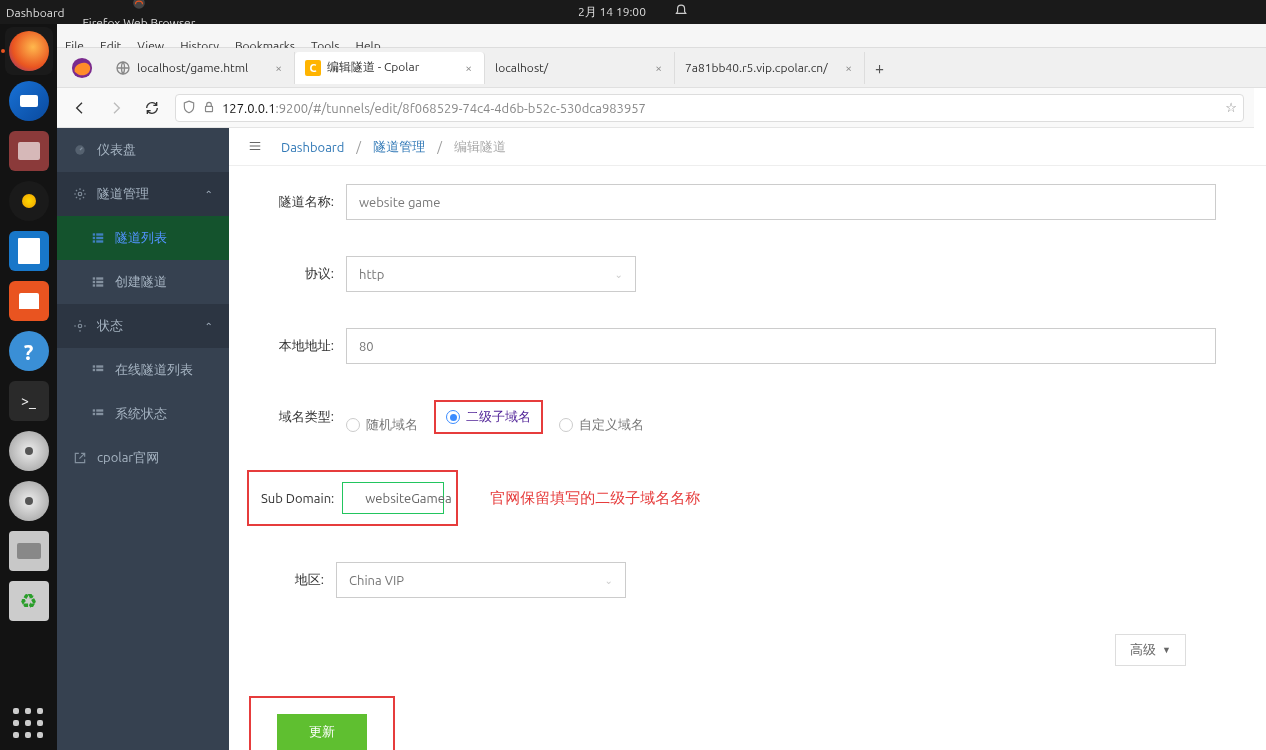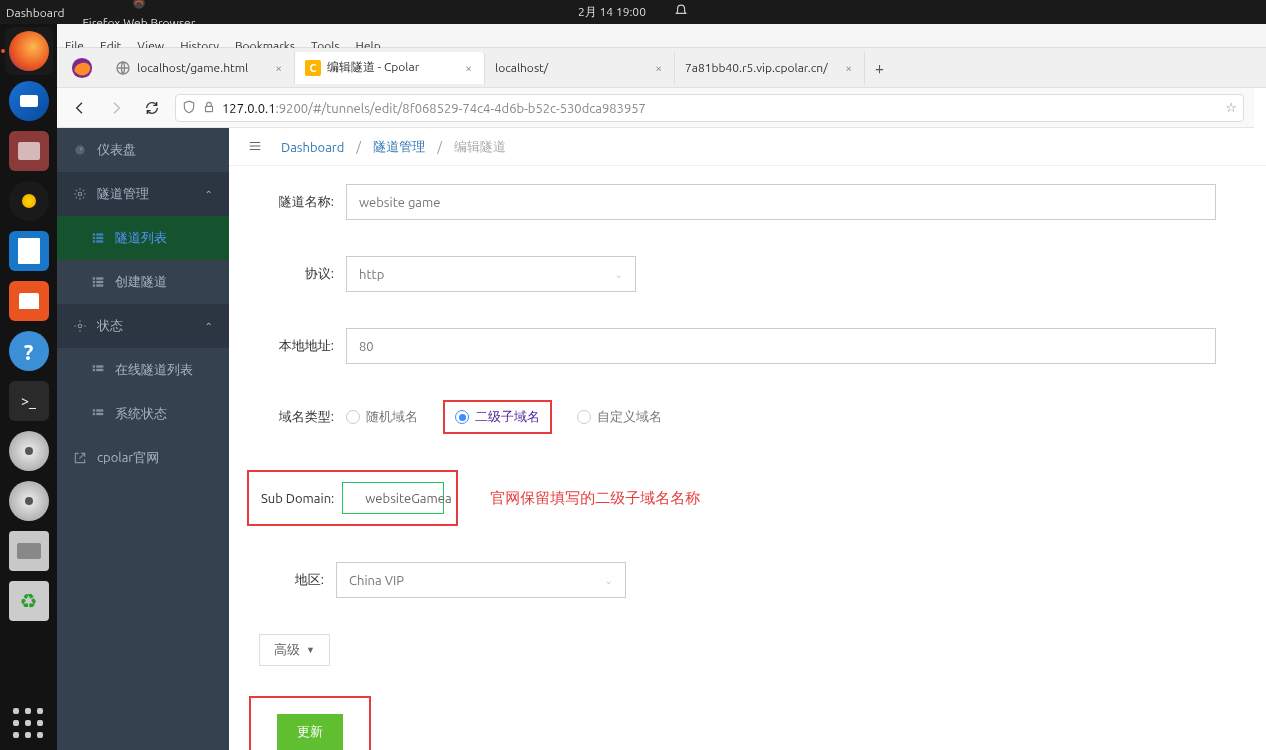--- a/index.html
+++ b/index.html
@@ -68,33 +68,33 @@
     .form-area { padding: 18px 30px 40px; }
     .form-row { display: flex; align-items: center; margin-bottom: 36px; }
     .form-row .label { width: 75px; text-align: right; margin-right: 12px; font-size: 13px; color: #333; }
     .form-row .input { flex: 1; max-width: 870px; height: 36px; border: 1px solid #ccc; background: #fff; padding: 0 12px; font-size: 13px; color: #777; display: flex; align-items: center; }
     .form-row .input.short { max-width: 290px; position: relative; }
     .form-row .input .caret { position: absolute; right: 12px; color: #ccc; font-size: 10px; }
     .form-row .subdomain-wrapper { border: 2px solid #e63c3c; padding: 10px 12px; display: inline-flex; align-items: center; gap: 8px; margin-left: -12px; }
     .form-row .subdomain-input { width: 102px; height: 32px; border: 1px solid #22c55e; padding: 0 22px; font-size: 13px; color: #666; display: flex; align-items: center; }
     .annotation { color: #e63c3c; font-size: 15px; margin-left: 32px; }
 
-    .radio-group { display: flex; align-items: center; gap: 25px; }
+    .radio-group { display: flex; align-items: flex-end; gap: 16px; }
     .radio-item { display: flex; align-items: center; gap: 6px; color: #777; font-size: 13px; cursor: pointer; }
     .radio-item .circle { width: 14px; height: 14px; border: 1px solid #ccc; border-radius: 50%; display: flex; align-items: center; justify-content: center; }
     .radio-item.selected .circle { border-color: #3b8cff; }
     .radio-item.selected .circle::after { content: ''; width: 7px; height: 7px; background: #3b8cff; border-radius: 50%; }
     .radio-item.selected { color: #4c1d95; }
     .radio-highlight { border: 2px solid #e63c3c; padding: 6px 10px; }
 
-    .advanced-row { display: flex; margin: 20px 50px 30px 0; }
+    .advanced-row { display: flex; justify-content: flex-end; margin: 20px 50px 30px 0; }
     .advanced-btn { border: 1px solid #ddd; padding: 6px 14px; font-size: 13px; color: #666; display: flex; align-items: center; gap: 6px; cursor: pointer; }
 
     .submit-wrapper { border: 2px solid #e63c3c; display: inline-block; padding: 16px 26px; margin-left: -10px; }
-    .submit-btn { background: #5fbf30; color: #fff; padding: 9px 20px; font-size: 13px; cursor: pointer; border: none; }
+    .submit-btn { background: #5fbf30; color: #fff; padding: 9px 32px; font-size: 13px; cursor: pointer; border: none; }
   </style>
 </head>
 <body>
 
 <div class="top-bar">
   <span class="activities">Dashboard</span>
   <span class="app-title">
     <svg viewBox="0 0 24 24">
         <circle cx="12" cy="12" r="10" fill="#444"></circle>
         <path d="M6 14 C6 7 18 7 18 14" stroke="#e95420" fill="none" stroke-width="2"></path>

